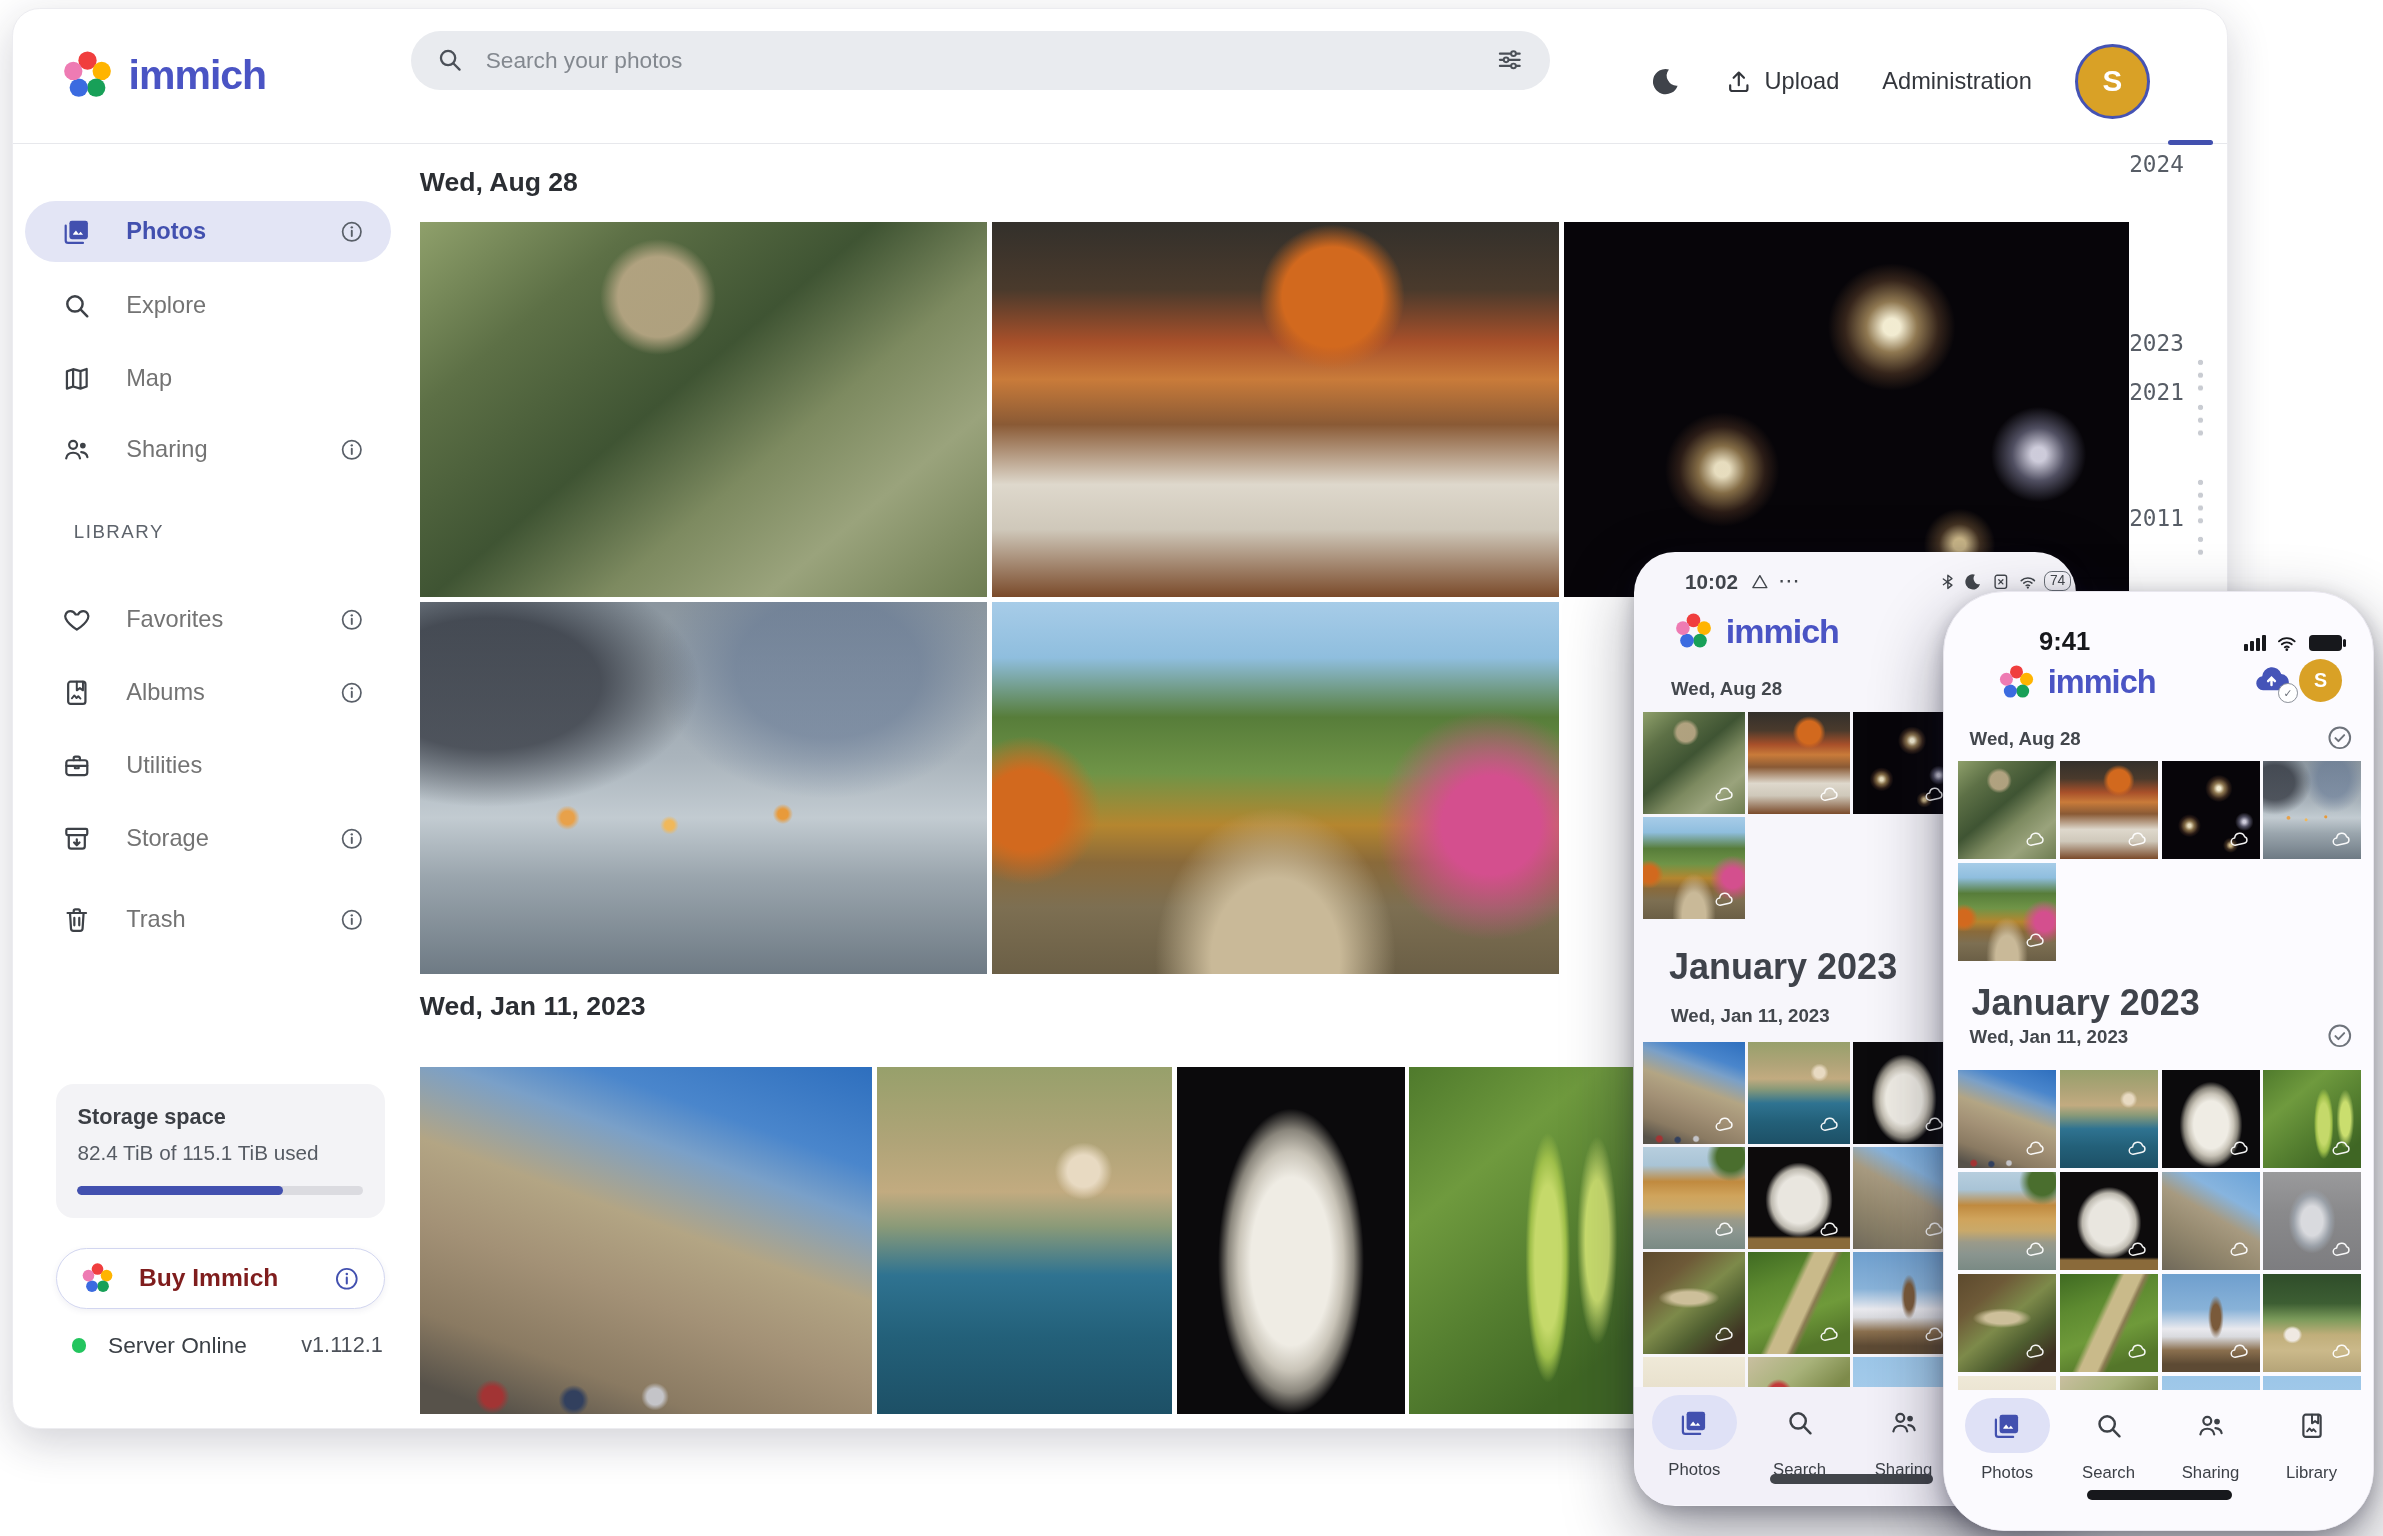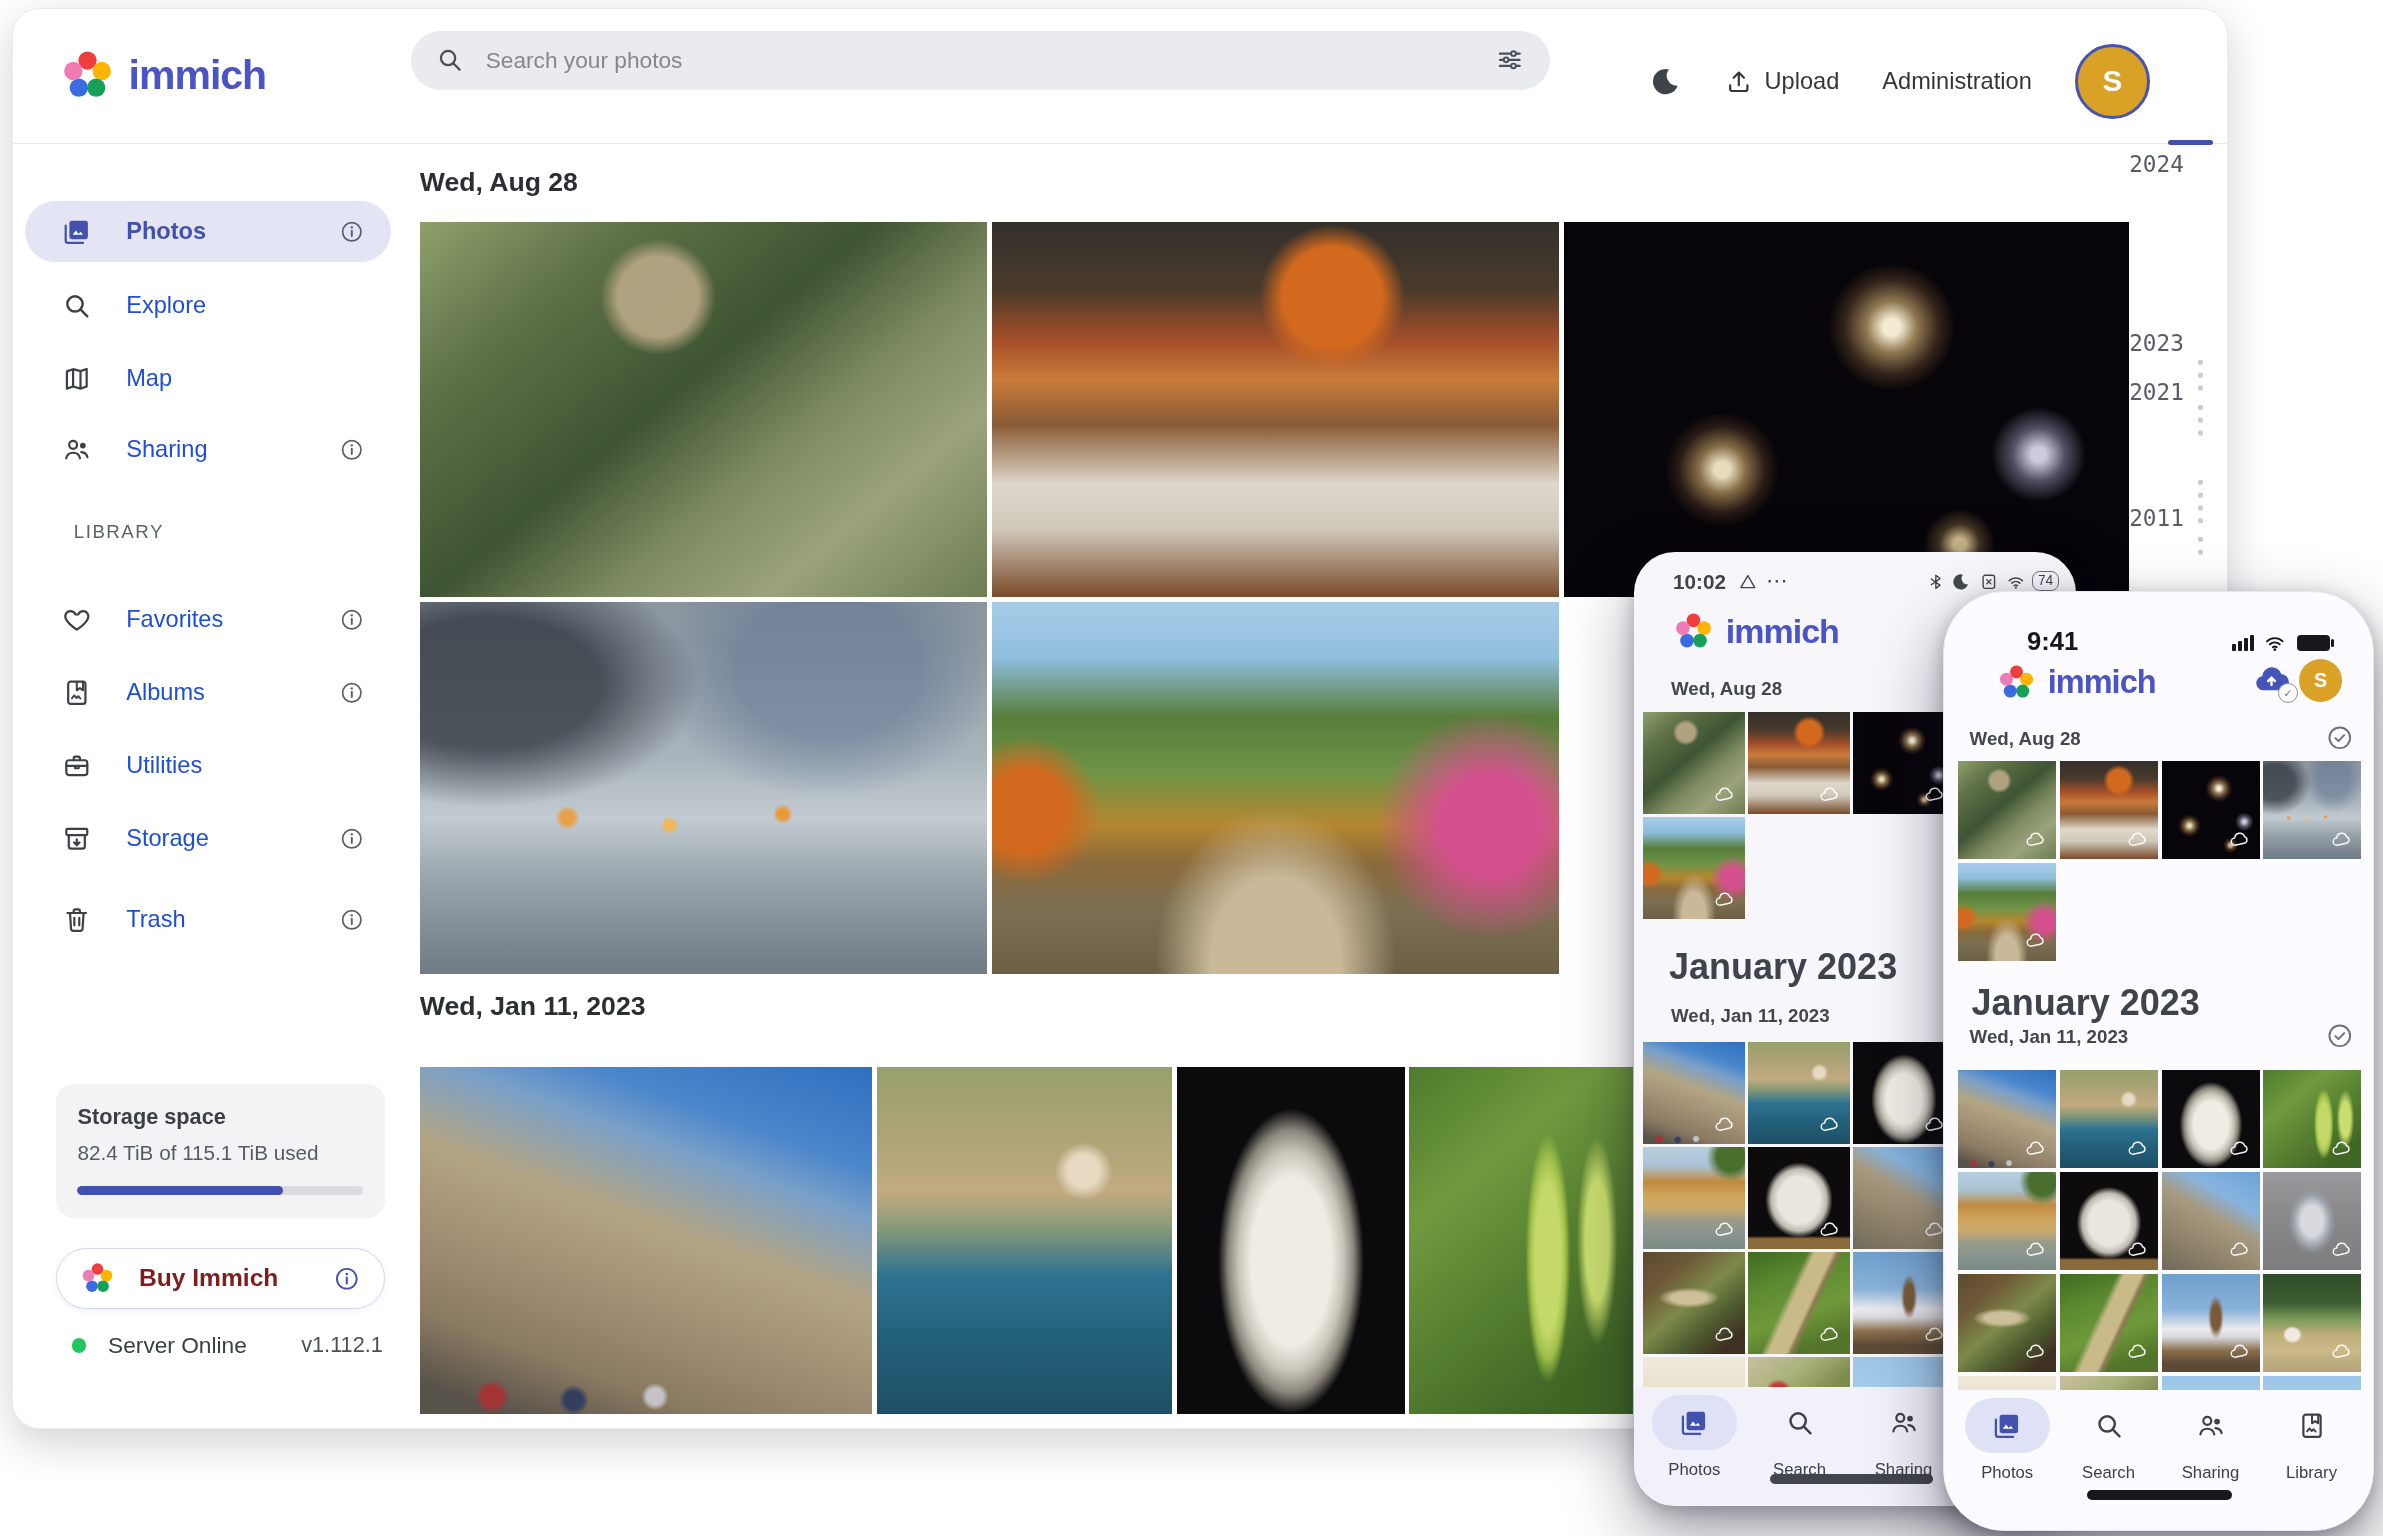--- a/index.html
+++ b/index.html
@@ -26,21 +26,21 @@
   .hdr-right{position:absolute;right:77px;top:35px;display:flex;align-items:center;gap:43px;}
   .iconbtn{width:33px;height:33px;color:#3f434a;}
   .uploadbtn{display:flex;align-items:center;gap:11.8px;font-size:23.6px;color:#33363c;}
   .uploadbtn .uic{width:27.6px;height:27.6px;color:#33363c;}
   .adminlink{font-size:23.6px;color:#33363c;}
   .avatar{width:69px;height:69px;border-radius:50%;background:#d9a126;border:3px solid #4553b4;
     display:flex;align-items:center;justify-content:center;color:#fff;font-size:29.6px;font-weight:700;}
 
   
   .sitem{position:absolute;left:11.8px;width:366px;height:61px;border-radius:30.5px;display:flex;align-items:center;
-    padding:0 25.6px 0 37px;box-sizing:border-box;font-size:23.6px;color:#1d4ed8;}
+    padding:0 25.6px 0 37px;box-sizing:border-box;font-size:23.6px;color:#737373;}
   .sitem.active{background:#e3e5f5;color:#4250af;font-weight:700;}
   .sitem .sic{width:29.6px;height:29.6px;margin-right:35px;flex:none;color:#3d4147;}
   .sitem.active .sic{color:#4250af;}
   .sitem .slabel{flex:1;}
   .sitem .iinfo{width:25.6px;height:25.6px;color:#595f68;flex:none;}
   .sectionlabel{position:absolute;left:61px;top:512px;font-size:18.7px;color:#5d636b;letter-spacing:1.5px;}
 
   .storagecard{position:absolute;left:43px;top:1075px;width:329px;height:134px;background:#f3f3f6;border-radius:17.7px;}
   .storagecard .t{position:absolute;left:21.7px;top:19.7px;font-size:21.7px;font-weight:700;color:#3b3e44;}
   .storagecard .u{position:absolute;left:21.7px;top:57px;font-size:20.7px;color:#565b63;}
@@ -74,21 +74,21 @@
   .dots{position:absolute;left:2183px;width:8.9px;background-image:radial-gradient(circle,#c9ccd2 2.3px,transparent 3px);
     background-size:8.9px 12.8px;background-repeat:repeat-y;}
 
   
   .phone{position:absolute;overflow:hidden;}
   .phone-and{left:1634px;top:552px;width:442px;height:954px;border-radius:41px;background:#f7f6fb;
     box-shadow:0 29.6px 69px rgba(20,20,40,.40),0 5.9px 17.7px rgba(20,20,40,.25);z-index:40;}
   .phone-ios{left:1943px;top:591px;width:429px;height:938px;border-radius:61px;background:#fcfbff;
     border:1px solid #e8e6ee;box-shadow:0 29.6px 69px rgba(20,20,40,.45),0 5.9px 17.7px rgba(20,20,40,.25);z-index:50;}
 
-  .pstatus{position:absolute;left:0;top:15.8px;width:100%;height:29.6px;}
+  .pstatus{position:absolute;left:12px;top:15.8px;width:100%;height:29.6px;}
   .ptime{position:absolute;left:39px;top:2px;font-size:20.7px;font-weight:700;color:#40444b;}
   .pstat-ic{position:absolute;width:19.7px;height:19.7px;color:#43474d;top:3.9px;}
   .pdots{position:absolute;font-size:21.7px;color:#43474d;top:0px;}
   .pbatt{position:absolute;top:3px;font-size:13.8px;color:#43474d;border:1.5px solid #6a7077;border-radius:7.9px;
     padding:0 4.9px;line-height:17.7px;}
   .plogo{position:absolute;display:flex;align-items:center;gap:11.8px;}
   .plogo .flower{width:41px;height:41px;}
   .plogo .word{font-size:34px;font-weight:700;color:#4a54c4;letter-spacing:-1px;}
   .pdate{position:absolute;font-size:18.7px;font-weight:700;color:#43474d;}
   .pjan{position:absolute;font-size:36px;font-weight:700;color:#3f434b;}

